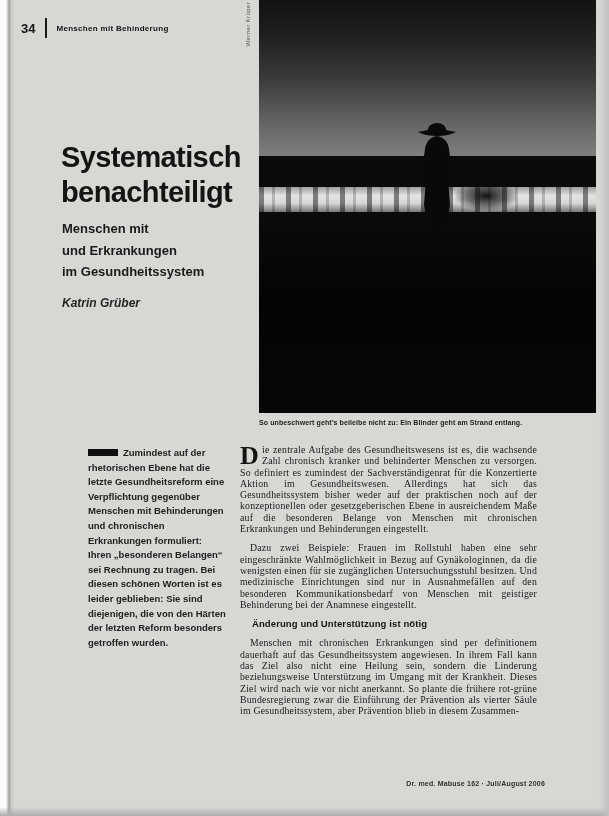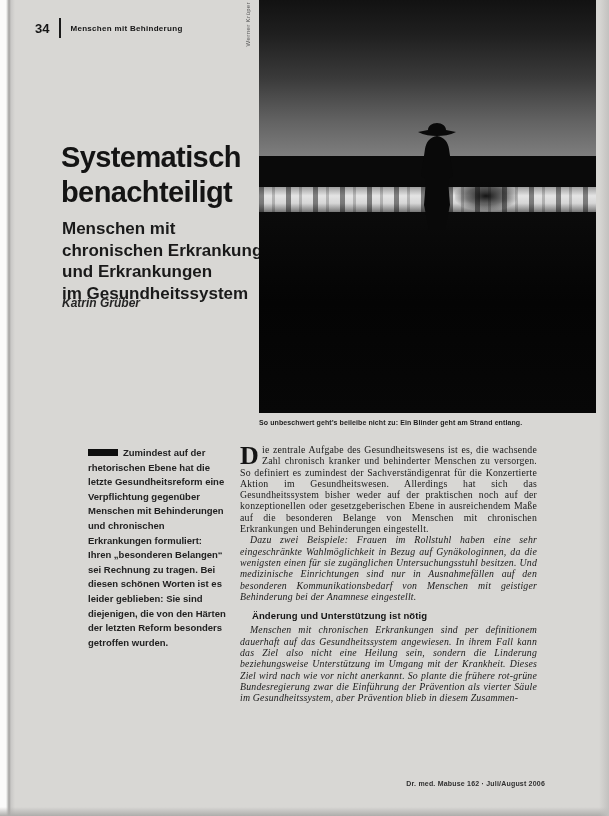--- a/index.html
+++ b/index.html
@@ -11,29 +11,29 @@
   }
   
   .edge-left{position:absolute;left:0;top:0;width:15px;height:100%;z-index:9;
     background:linear-gradient(to right,#fbfbfa 0px,#fbfbfa 6px,#dededc 7px,#a2a19f 9px,#c9c8c6 11px,rgba(216,215,212,0) 15px);}
   .edge-bottom{position:absolute;left:0;bottom:0;width:100%;height:9px;z-index:9;
     background:linear-gradient(to top,#aeadab,rgba(216,215,212,0));}
   .edge-right{position:absolute;right:0;top:0;width:10px;height:100%;z-index:9;
     background:linear-gradient(to left,#c2c1bf,rgba(216,215,212,0));}
 
   
-  .header{position:absolute;left:35px;top:18px;display:flex;align-items:center;z-index:3;}
+  .header{position:absolute;left:21px;top:18px;display:flex;align-items:center;z-index:3;}
   .page-num{font-size:13px;font-weight:bold;color:#161616;}
   .header-divider{width:2px;height:20px;background:#1a1a1a;margin:0 9px 0 10px;}
   .section-label{font-size:8px;font-weight:bold;letter-spacing:.3px;color:#161616;}
 
   
   .title{position:absolute;left:61px;top:140px;font-size:29px;line-height:35px;
     font-weight:bold;letter-spacing:-0.6px;color:#141414;}
-  .subtitle{position:absolute;left:62px;top:218px;font-size:17px;line-height:21.5px;
+  .subtitle{position:absolute;left:62px;top:218px;font-size:13px;line-height:21.5px;
     font-weight:bold;color:#1a1a1a;}
   .author{position:absolute;left:62px;top:296px;font-size:12px;font-weight:bold;
     font-style:italic;color:#262626;}
 
   
   .teaser{position:absolute;left:88px;top:446px;width:138px;font-size:9.5px;
     line-height:14.6px;font-weight:bold;color:#222;}
   .teaser-bar{display:inline-block;width:30px;height:7px;background:#0e0e0e;margin-right:5px;}
 
   
@@ -54,21 +54,21 @@
     writing-mode:vertical-rl;transform:rotate(180deg);
     font-size:6px;letter-spacing:.4px;color:#565656;}
   .caption{position:absolute;left:259px;top:419px;width:332px;
     font-size:7px;font-weight:bold;color:#1d1d1d;letter-spacing:.1px;}
 
   
   .body-col{position:absolute;left:240px;top:444px;width:297px;
     font-family:"Liberation Serif", serif;font-size:9.8px;line-height:11.3px;
     letter-spacing:.2px;color:#191919;text-align:justify;}
   .body-p{margin:0;}
-  .indent{text-indent:10px;margin-top:0;font-style:italic;}
+  .indent{text-indent:10px;margin-top:8px;}
   .dropcap{float:left;font-size:26px;line-height:21px;font-weight:bold;
     padding:1px 3px 0 0;color:#141414;}
   .body-subheading{font-family:"Liberation Sans", sans-serif;font-size:9.5px;
     font-weight:bold;color:#141414;margin:8px 12px 3px;text-align:left;letter-spacing:.1px;}
 
   
   .footer{position:absolute;left:240px;top:780px;width:305px;text-align:right;
     font-size:7px;font-weight:bold;color:#303030;letter-spacing:.2px;}
 </style>
 </head>
@@ -85,21 +85,20 @@
     <span class="header-divider"></span>
     <span class="section-label">Menschen mit Behinderung</span>
   </div>
 
   <div class="title">
     <div>Systematisch</div>
     <div>benachteiligt</div>
   </div>
   <div class="subtitle">
     <div>Menschen mit</div>
-    <div>chronischen Erkrankungen</div>
     <div>und Erkrankungen</div>
     <div>im Gesundheitssystem</div>
   </div>
   <div class="author">Katrin Grüber</div>
 
   <div class="teaser">
     <span class="teaser-bar"></span><span>Zumindest auf der rhetorischen Ebene hat die letzte Gesundheitsreform eine Verpflichtung gegenüber Menschen mit Behinderungen und chronischen Erkrankungen formuliert: Ihren „besonderen Belangen“ sei Rechnung zu tragen. Bei diesen schönen Worten ist es leider geblieben: Sie sind diejenigen, die von den Härten der letzten Reform besonders getroffen wurden.</span>
   </div>
 
   <div class="photo">

